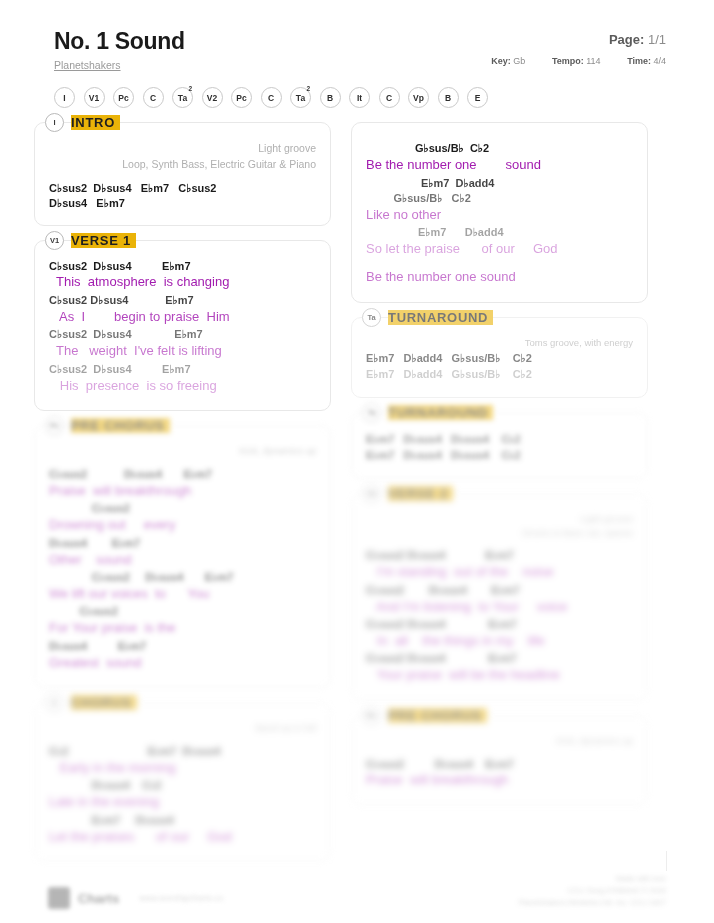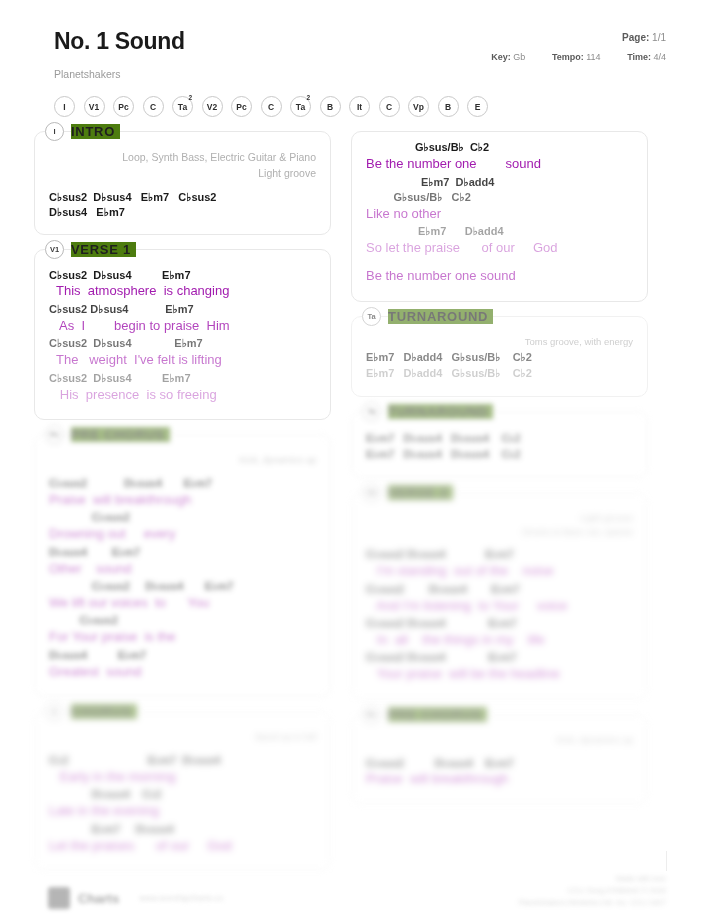--- a/index.html
+++ b/index.html
@@ -10,23 +10,23 @@
     overflow: hidden;
   }
   .page { position: relative; width: 714px; height: 923px; padding: 0; }
 
   
   .header { position: relative; padding: 28px 48px 0 54px; }
   .title {
     font-size: 23px; font-weight: bold; color: #1a1a1a;
     letter-spacing: -0.3px; line-height: 1.15;
   }
-  .artist { font-size: 10.5px; color: #9a9a9a; margin-top: 14px; }
+  .artist { font-size: 10.5px; color: #9a9a9a; margin-top: 5px; text-decoration: underline; }
   .meta { position: absolute; right: 48px; top: 32px; text-align: right; }
-  .meta-line1 { font-size: 10px; color: #8c8c8c; margin-bottom: 9px; }
+  .meta-line1 { font-size: 13px; color: #8c8c8c; margin-bottom: 9px; }
   .meta-line2 { font-size: 9px; color: #8c8c8c; }
   .meta b { color: #5b5b5b; font-weight: bold; }
   .meta-item { margin-left: 24px; }
 
   
   .chips { display: flex; gap: 8.5px; padding: 16px 0 0 54px; }
   .chip {
     width: 21px; height: 21px; border-radius: 50%;
     border: 1px solid #c9c9c9; background: #fff;
     display: flex; align-items: center; justify-content: center;
@@ -37,34 +37,34 @@
 
   
   .columns { display: flex; gap: 20px; padding: 14px 48px 0 34px; }
   .col { width: 297px; flex: none; }
 
   
   .card {
     position: relative; border: 1px solid #e8e8e8; border-radius: 10px;
     background: #fff; margin-bottom: 14px; padding: 18px 14px 14px 14px;
   }
-  .card.plain { padding-top: 8px; }
+  .card.plain { padding-top: 18px; }
   .card-head {
     position: absolute; top: -10px; left: 10px; right: 14px;
     display: flex; align-items: center; gap: 7px; background: transparent;
   }
   .badge {
     width: 19px; height: 19px; border-radius: 50%;
     border: 1px solid #b9b9b9; background: #fff;
     display: flex; align-items: center; justify-content: center;
     font-size: 7.5px; font-weight: bold; color: #3a3a3a; flex: none;
   }
   .sect-name {
     font-size: 13px; font-weight: bold; color: #1f1f1f;
-    letter-spacing: 0.7px; background: #4d7c0f; padding: 0 5px 0 0; white-space: nowrap;
+    letter-spacing: 0.7px; background: #eab308; padding: 0 5px 0 0; white-space: nowrap;
   }
   .rule { flex: 1; height: 1px; background: #e8e8e8; }
 
   .note { font-size: 10.5px; color: #b0b0b0; text-align: right; line-height: 1.45; }
   .note.small { font-size: 9.5px; }
 
   .chordline { font-size: 11px; font-weight: bold; color: #1a1a1a; white-space: pre; line-height: 1.35; }
   .lyricline { font-size: 13px; color: #a21caf; white-space: pre; line-height: 1.35; margin-bottom: 2px; }
   .blank { height: 9px; }
 
@@ -128,22 +128,22 @@
   <div class="columns">
 
     <div class="col">
 
       <div class="card">
         <div class="card-head">
           <div class="badge">I</div>
           <div class="sect-name">INTRO</div>
           <div class="rule"></div>
         </div>
+        <div class="note">Light groove</div>
         <div class="note">Loop, Synth Bass, Electric Guitar &amp; Piano</div>
-        <div class="note">Light groove</div>
         <div class="blank"></div>
         <div class="chordline">C♭sus2  D♭sus4   E♭m7   C♭sus2</div>
         <div class="chordline">D♭sus4   E♭m7</div>
       </div>
 
       <div class="card">
         <div class="card-head">
           <div class="badge">V1</div>
           <div class="sect-name">VERSE 1</div>
           <div class="rule"></div>

